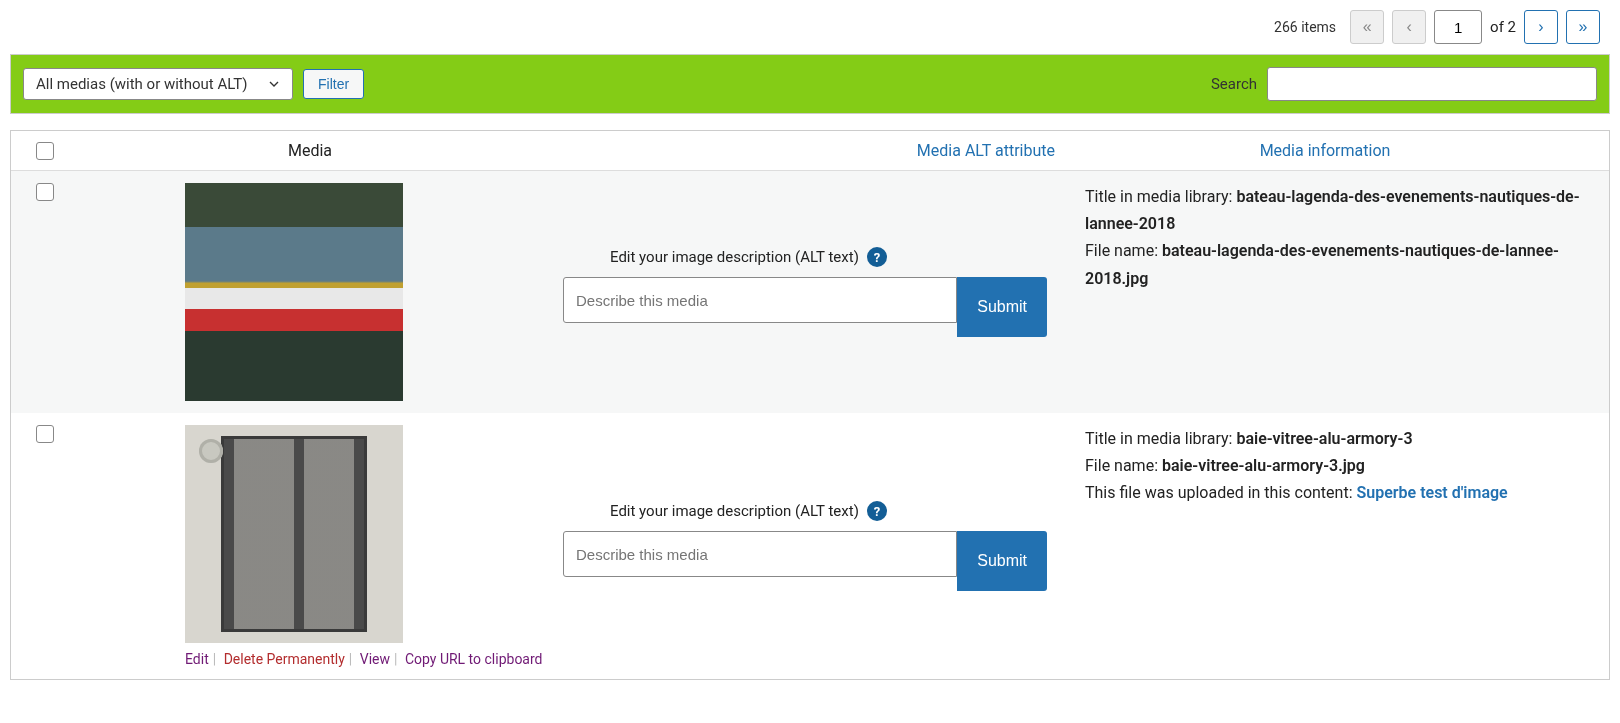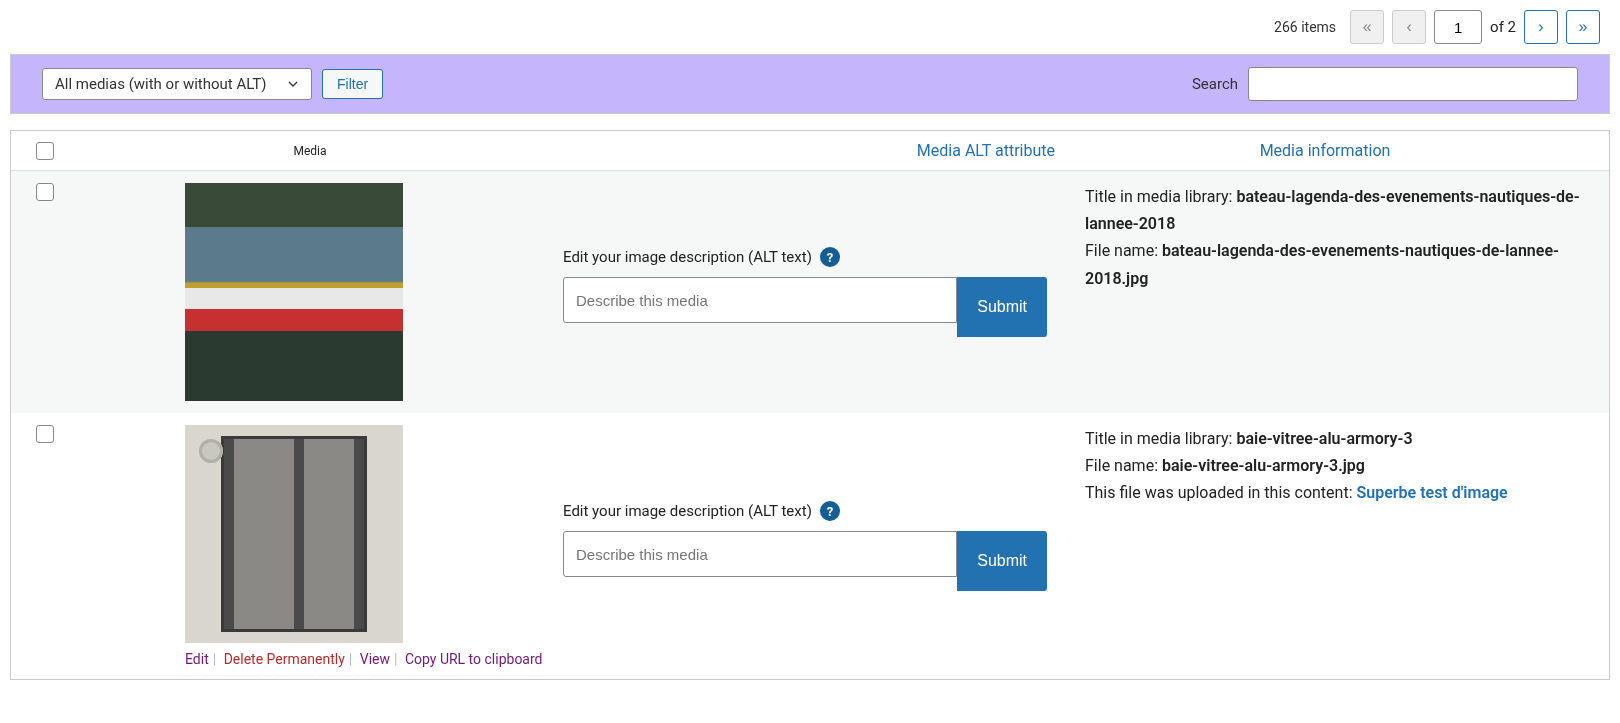--- a/index.html
+++ b/index.html
@@ -52,25 +52,25 @@
       border: 1px solid #888;
       border-radius: 3px;
       font-size: 15px;
     }
     .of-text {
       font-size: 15px;
       color: #222;
     }
     .filter-bar {
       border: 1px solid #ccc;
-      padding: 12px 31px;
+      padding: 12px 12px;
       display: flex;
       align-items: center;
       margin-bottom: 16px;
-      background: #c4b5fd;
+      background: #84cc16;
     }
     .filter-left {
       display: flex;
       align-items: center;
       gap: 10px;
     }
     .select-wrapper {
       position: relative;
       display: inline-flex;
       align-items: center;
@@ -125,21 +125,21 @@
     }
     .col-check {
       width: 40px;
       display: flex;
       align-items: flex-start;
       justify-content: center;
     }
     .col-media {
       width: 490px;
       text-align: center;
-      font-size: 12px;
+      font-size: 16px;
       color: #222;
     }
     .col-alt {
       width: 500px;
       text-align: right;
     }
     .col-alt a, .col-info a.head-link {
       color: #2271b1;
       text-decoration: none;
       font-size: 16px;
@@ -204,20 +204,21 @@
       justify-content: center;
       padding: 0 8px;
     }
     .alt-label-line {
       display: flex;
       align-items: center;
       gap: 8px;
       margin-bottom: 10px;
       font-size: 15px;
       color: #222;
+      margin-left: 47px;
     }
     .help-icon {
       width: 20px;
       height: 20px;
       border-radius: 50%;
       background: #135e96;
       color: #fff;
       font-size: 13px;
       font-weight: bold;
       display: inline-flex;

